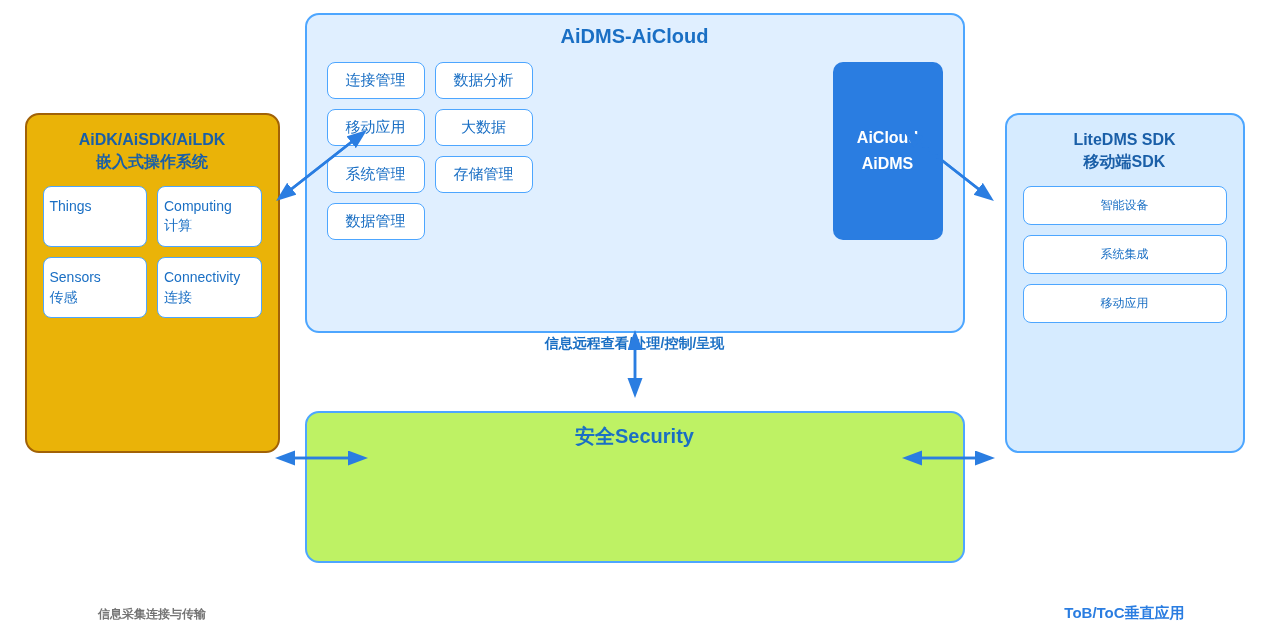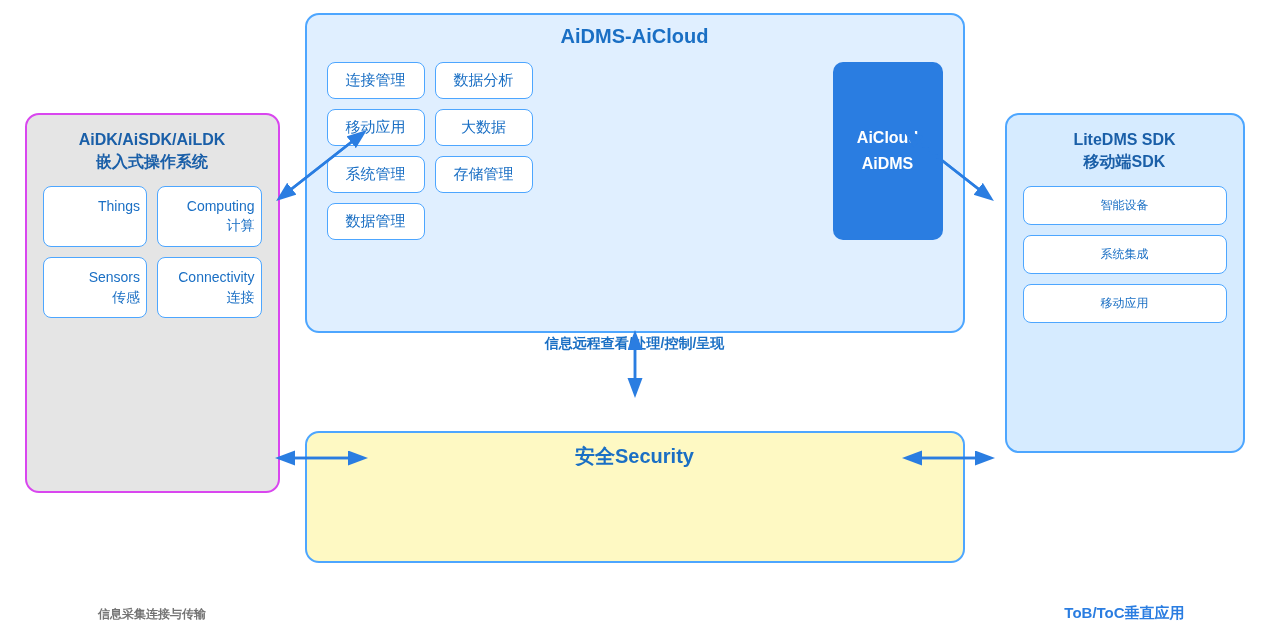--- a/index.html
+++ b/index.html
@@ -86,22 +86,22 @@
       font-weight: 600;
       padding: 10px;
       line-height: 1.6;
     }
 
     
     .security-box {
       bottom: 60px;
       left: 280px;
       right: 280px;
-      height: 132px;
-      background: #fef9c3;
+      height: 152px;
+      background: #bef264;
       border: 2px solid #4da6ff;
       border-radius: 14px;
       padding: 10px 20px;
     }
 
     .security-title {
       text-align: center;
       font-size: 20px;
       font-weight: 600;
       color: #1a6fc4;
@@ -112,23 +112,23 @@
       display: flex;
       gap: 30px;
       justify-content: center;
     }
 
     
     .left-box {
       top: 100px;
       left: 0;
       width: 255px;
-      height: 380px;
-      background: #e5e5e5;
-      border: 2px solid #d946ef;
+      height: 340px;
+      background: #eab308;
+      border: 2px solid #a16207;
       border-radius: 14px;
       padding: 14px 16px;
     }
 
     .left-title {
       font-size: 16px;
       font-weight: 700;
       color: #1a5fa8;
       text-align: center;
       margin-bottom: 12px;
@@ -139,21 +139,21 @@
       display: grid;
       grid-template-columns: 1fr 1fr;
       gap: 10px;
     }
 
     .left-chip {
       background: #fff;
       border: 1.5px solid #4da6ff;
       border-radius: 8px;
       padding: 10px 6px;
-      text-align: right;
+      text-align: left;
       color: #1a6fc4;
       font-size: 14px;
       line-height: 1.4;
     }
 
     
     .right-box {
       top: 100px;
       right: 0;
       width: 240px;

